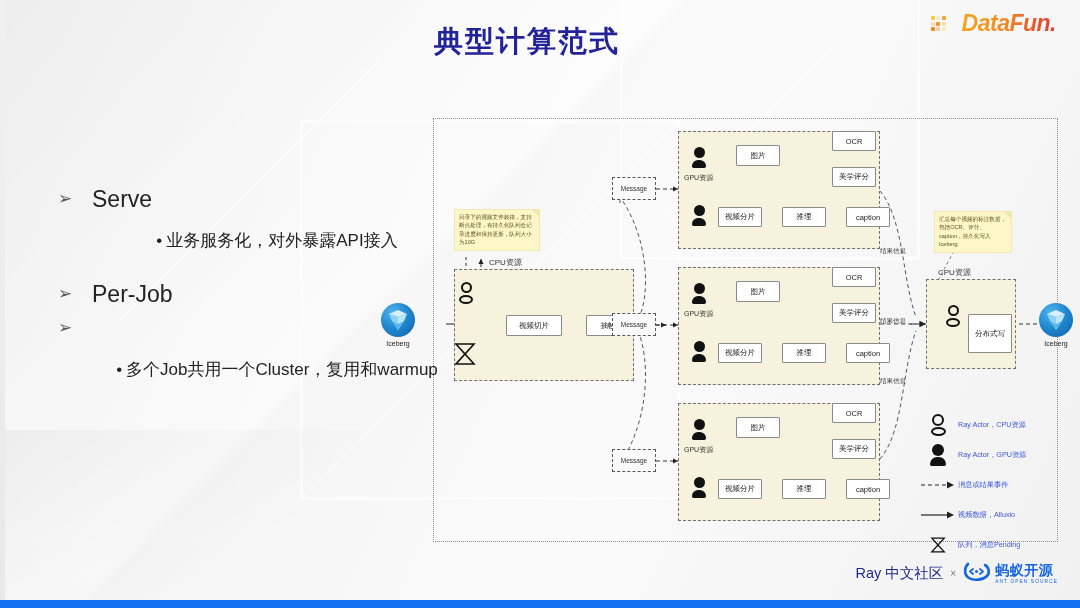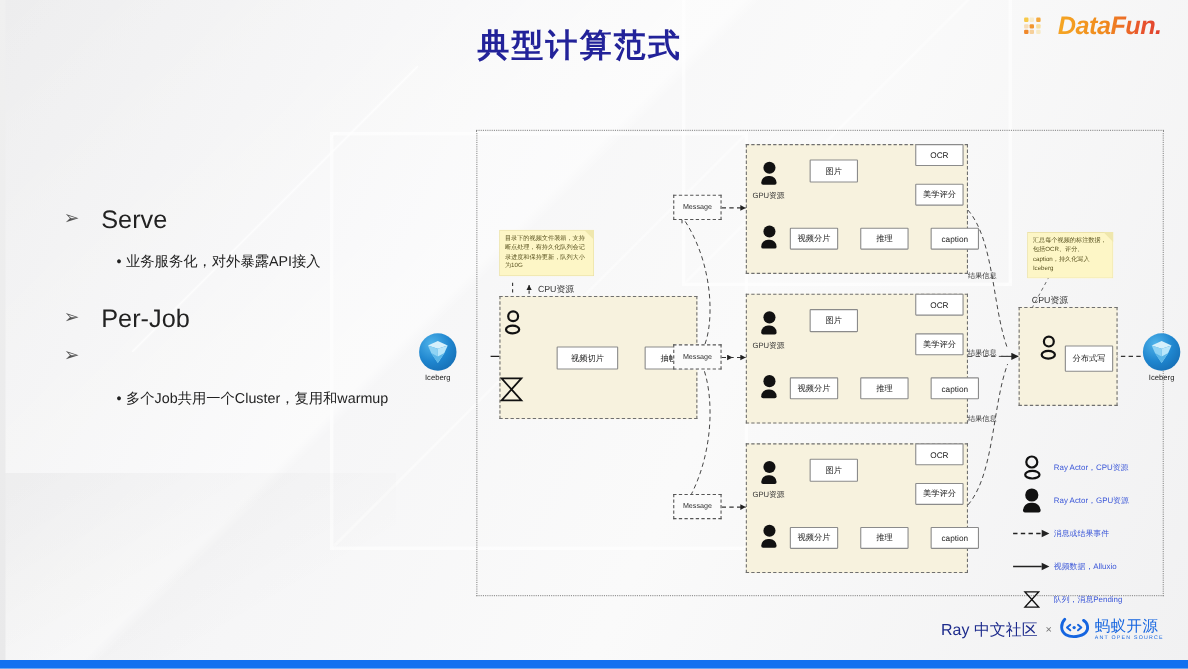--- a/index.html
+++ b/index.html
@@ -49,21 +49,21 @@
   .df-dots i { display:block; width:4px; height:4px; border-radius:1px; }
   .df-word { font-size:23px; font-weight:bold; font-style:italic; letter-spacing:-.5px;
     background:linear-gradient(90deg,#f5a623 0%, #f08a1e 45%, #e8552d 80%, #e0402e 100%);
     -webkit-background-clip:text; background-clip:text; color:transparent; }
 
   
   .bullets { position:absolute; left:58px; top:183px; width:390px; }
   .b-row { display:flex; align-items:flex-start; margin-bottom:2px; }
   .b-arrow { color:#555; font-size:17px; width:34px; flex:0 0 34px; line-height:32px; }
   .b-head { font-size:23px; color:#222; line-height:32px; white-space:nowrap; }
-  .b-sub { font-size:13px; color:#222; margin:14px 0 26px 48px; white-space:nowrap; }
+  .b-sub { font-size:17px; color:#222; margin:14px 0 26px 48px; white-space:nowrap;text-align:center; }
   .b-sub .dot { margin-right:4px; }
 
   
   .panel {
     position:absolute; left:433px; top:118px; width:625px; height:424px;
     border:1.5px dotted #8a8a8a; background:transparent;
   }
   .dlabel { position:absolute; font-size:7px; color:#333; white-space:nowrap; }
   .note {
     position:absolute; background:#fdf6c6; color:#5a5320; font-size:5.6px;
@@ -114,21 +114,21 @@
   .legend { position:absolute; left:918px; top:410px; width:150px; }
   .lg-row { display:flex; align-items:center; height:30px; }
   .lg-icon { width:40px; flex:0 0 40px; display:flex; align-items:center; justify-content:center; }
   .lg-text { font-size:7.2px; color:#3b57d8; white-space:nowrap; }
 
   
   .footer { position:absolute; right:22px; bottom:22px; display:flex; align-items:center; gap:7px; }
   .ft-ray { font-size:14.5px; font-weight:normal; color:#1d2b8c; white-space:nowrap; }
   .ft-x { font-size:10px; color:#777; }
   .ft-ant { display:flex; align-items:center; gap:4px; }
-  .ft-ant-cn { font-size:14px; font-weight:normal; color:#1565e0; letter-spacing:.5px; line-height:1; }
+  .ft-ant-cn { font-size:14px; font-weight:bold; color:#1565e0; letter-spacing:.5px; line-height:1; }
   .ft-ant-en { font-size:4.8px; color:#1565e0; letter-spacing:1.1px; margin-top:2px; }
   .bottombar { position:absolute; left:0; bottom:0; width:100%; height:8px; background:#1271f0; }
   .leftbar { position:absolute; left:0; top:0; width:5px; height:600px; background:linear-gradient(180deg,#f0f0f0,#e9e9ea); }
 </style>
 </head>
 <body>
 
 <div class="slide">
 
   <div class="bgchev a"></div>
@@ -324,21 +324,21 @@
     <div class="caplabel" style="left:446px; top:258px;">结果信息</div>
 
     <div class="note r" style="left:500px; top:92px;">汇总每个视频的标注数据，包括OCR、评分、caption，持久化写入Iceberg</div>
 
     <div class="dlabel" style="left:504px; top:148px; font-size:8px;">CPU资源</div>
     <div class="resbox" style="left:492px; top:160px; width:90px; height:90px;"></div>
     <div class="actor cpu" style="left:512px; top:186px;">
         <div class="head"></div>
         <div class="body"></div>
       </div>
-    <div class="nbox" style="left:534px; top:195px; width:44px; height:24px;">分布式写</div>
+    <div class="nbox" style="left:534px; top:195px; width:44px; height:39px;">分布式写</div>
 
   </div>
 
   <div class="iceberg" style="left:1036px; top:303px; width:40px;">
     <div class="ice-circle">
       <svg width="34" height="34" viewBox="0 0 34 34">
         <path d="M8 11 L17 7 L26 11 L17 14 Z" fill="#d6f0fb"></path>
         <path d="M8 11 L17 14 L17 27 L11 18 Z" fill="#8fd3f4"></path>
         <path d="M26 11 L17 14 L17 27 L23 18 Z" fill="#b9e6fa"></path>
         <path d="M11 18 L17 27 L23 18 L17 21 Z" fill="#5ab6e8"></path>

